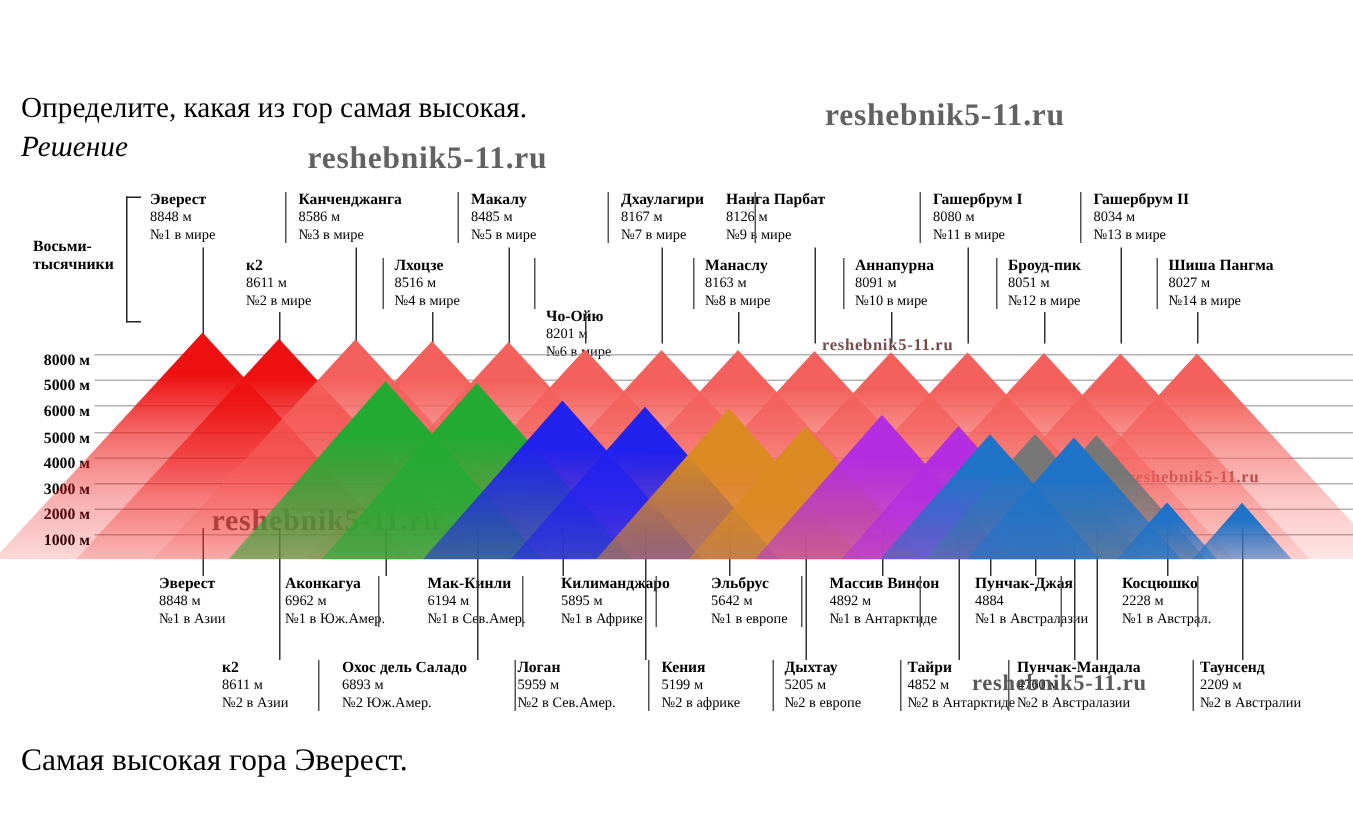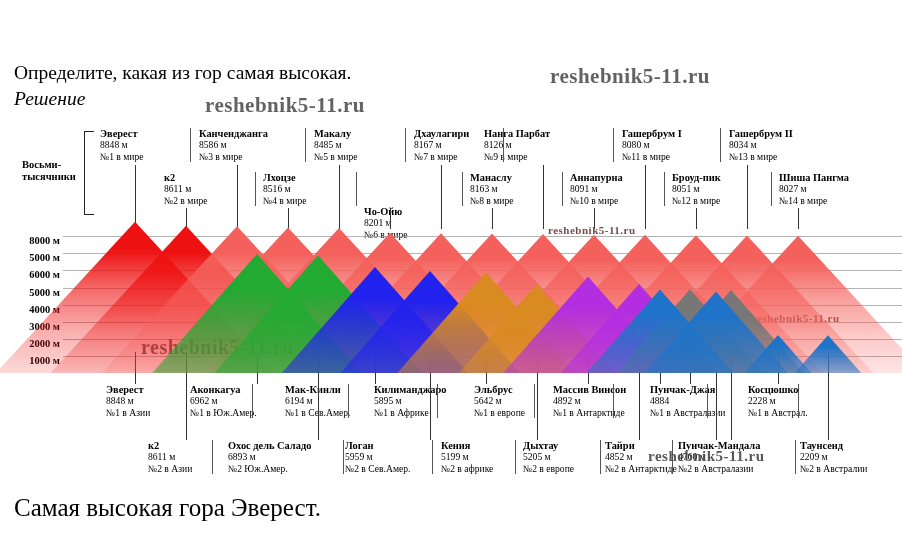--- a/index.html
+++ b/index.html
@@ -7,21 +7,21 @@
     width:902px;height:553px;background:#ffffff;overflow:hidden;position:relative;
     font-family:"Liberation Serif",serif;color:#000;
   }
   .page{position:relative;width:902px;height:553px;}
 
   
   .task-title{position:absolute;left:14px;top:8px;font-size:21px;font-weight:bold;letter-spacing:0px;}
   .q-line1{position:absolute;left:14px;top:36px;font-size:19.5px;white-space:nowrap;}
   .q-line2{position:absolute;left:14px;top:62px;font-size:19.5px;white-space:nowrap;}
   .solution{position:absolute;left:14px;top:88px;font-size:19.5px;font-style:italic;}
-  .answer{position:absolute;left:14px;top:494px;font-size:25px;}
+  .answer{position:absolute;left:14px;top:494px;font-size:21px;}
 
   
   .wm{position:absolute;font-family:"Liberation Serif",serif;font-weight:bold;color:#4a4a4a;
       white-space:nowrap;letter-spacing:.5px;opacity:.92;}
   .wm.big{font-size:21px;color:#555;}
   .wm.sm{font-size:11px;color:#6b3b3b;}
   .wm.sm2{font-size:11px;color:#7a3030;}
   .wm.chart{font-size:20px;color:#3c3c3c;text-shadow:0 0 1px rgba(255,255,255,.7);}
   .wm.bot{font-size:15px;color:#4a4a4a;}
 

